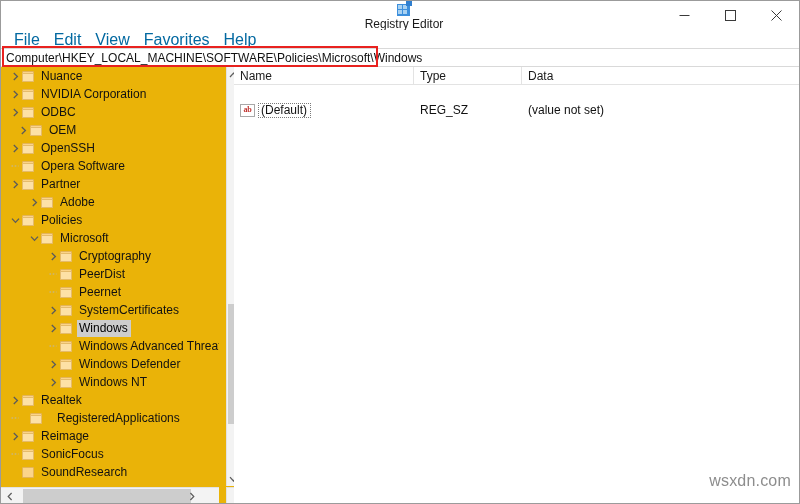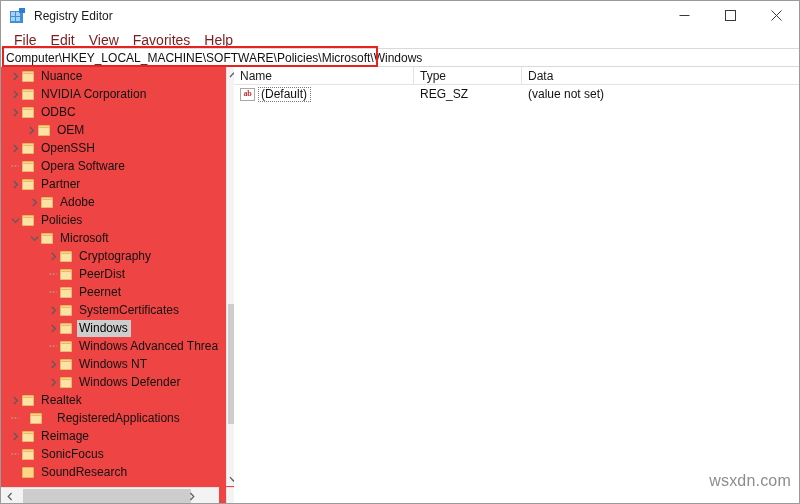--- a/index.html
+++ b/index.html
@@ -28,20 +28,21 @@
   
   .titlebar {
     position: absolute;
     left: 0; top: 0;
     width: 100%;
     height: 29px;
     background: #ffffff;
     display: flex;
     align-items: center;
     box-sizing: border-box;
+    flex-direction: column;
   }
   .title-icon {
     width: 16px;
     height: 16px;
     margin-left: 9px;
     position: relative;
     flex: none;
   }
   .title-icon .sq {
     position: absolute;
@@ -85,22 +86,22 @@
     left: 0; top: 29px;
     width: 100%;
     height: 19px;
     display: flex;
     align-items: center;
     padding-left: 6px;
     box-sizing: border-box;
     background: #ffffff;
   }
   .menu-item {
-    font-size: 14px;
-    color: #7f1d1d;
+    font-size: 16px;
+    color: #0369a1;
     padding: 1px 7px;
     white-space: nowrap;
   }
 
   
   .addressbar {
     position: absolute;
     left: 0; top: 47px;
     width: 800px;
     height: 19px;
@@ -137,21 +138,21 @@
     width: 800px;
     height: 437px;
   }
 
   
   .tree-pane {
     position: absolute;
     left: 0; top: 0;
     width: 240px;
     height: 437px;
-    background: #ef4444;
+    background: #eab308;
     border-right: 1px solid #cfcfcf;
     box-sizing: border-box;
     overflow: hidden;
   }
   .tree-rows {
     position: absolute;
     left: 0; top: 0;
     width: 218px;
     height: 419px;
     overflow: hidden;
@@ -319,21 +320,21 @@
   .lh-name { left: 0;   width: 180px; }
   .lh-type { left: 180px; width: 108px; }
   .lh-data { left: 288px; width: 279px; border-right: none; }
 
   .lrow {
     position: relative;
     height: 18px;
   }
   .lr-cell {
     position: absolute;
-    top: 0;
+    top: 16px;
     height: 18px;
     font-size: 12px;
     color: #111;
     display: flex;
     align-items: center;
     white-space: nowrap;
   }
   .lr-name { left: 6px; }
   .lr-type { left: 186px; }
   .lr-data { left: 294px; }
@@ -459,21 +460,21 @@
               <svg width="9" height="9" viewBox="0 0 9 9">
                 <polyline points="2.8,1 6.4,4.5 2.8,8" fill="none" stroke="currentColor" stroke-width="1.3"></polyline>
               </svg>
             </div>
             <div class="folder">
               <span class="f-back"></span>
               <span class="f-front"></span>
             </div>
             <span class="tlabel">ODBC</span>
           </div>
-          <div class="trow" style="padding-left: 24px;">
+          <div class="trow" style="padding-left: 16px;">
             <div class="chev">
               <svg width="9" height="9" viewBox="0 0 9 9">
                 <polyline points="2.8,1 6.4,4.5 2.8,8" fill="none" stroke="currentColor" stroke-width="1.3"></polyline>
               </svg>
             </div>
             <div class="folder">
               <span class="f-back"></span>
               <span class="f-front"></span>
             </div>
             <span class="tlabel">OEM</span>
@@ -625,33 +626,33 @@
           <div class="trow" style="padding-left: 46px;">
             <div class="chev">
               <svg width="9" height="9" viewBox="0 0 9 9">
                 <polyline points="2.8,1 6.4,4.5 2.8,8" fill="none" stroke="currentColor" stroke-width="1.3"></polyline>
               </svg>
             </div>
             <div class="folder">
               <span class="f-back"></span>
               <span class="f-front"></span>
             </div>
+            <span class="tlabel">Windows Defender</span>
+          </div>
+          <div class="trow" style="padding-left: 46px;">
+            <div class="chev">
+              <svg width="9" height="9" viewBox="0 0 9 9">
+                <polyline points="2.8,1 6.4,4.5 2.8,8" fill="none" stroke="currentColor" stroke-width="1.3"></polyline>
+              </svg>
+            </div>
+            <div class="folder">
+              <span class="f-back"></span>
+              <span class="f-front"></span>
+            </div>
             <span class="tlabel">Windows NT</span>
-          </div>
-          <div class="trow" style="padding-left: 46px;">
-            <div class="chev">
-              <svg width="9" height="9" viewBox="0 0 9 9">
-                <polyline points="2.8,1 6.4,4.5 2.8,8" fill="none" stroke="currentColor" stroke-width="1.3"></polyline>
-              </svg>
-            </div>
-            <div class="folder">
-              <span class="f-back"></span>
-              <span class="f-front"></span>
-            </div>
-            <span class="tlabel">Windows Defender</span>
           </div>
           <div class="trow" style="padding-left: 8px;">
             <div class="chev">
               <svg width="9" height="9" viewBox="0 0 9 9">
                 <polyline points="2.8,1 6.4,4.5 2.8,8" fill="none" stroke="currentColor" stroke-width="1.3"></polyline>
               </svg>
             </div>
             <div class="folder">
               <span class="f-back"></span>
               <span class="f-front"></span>

